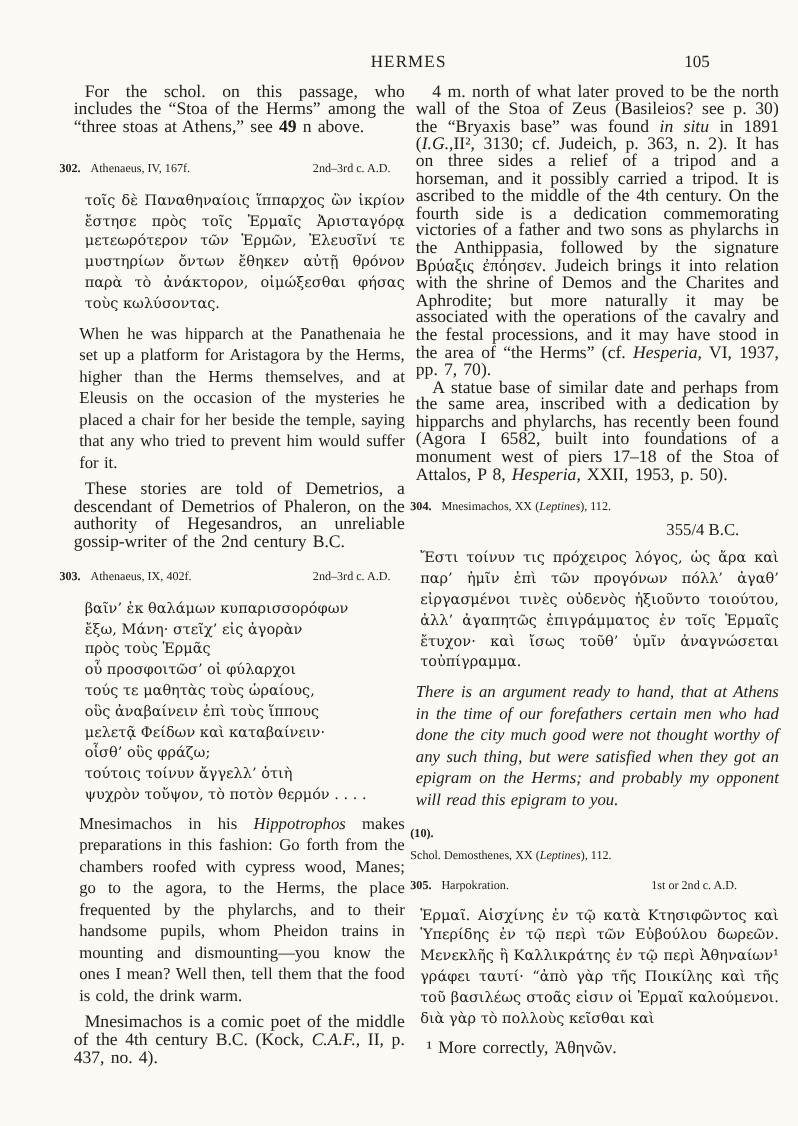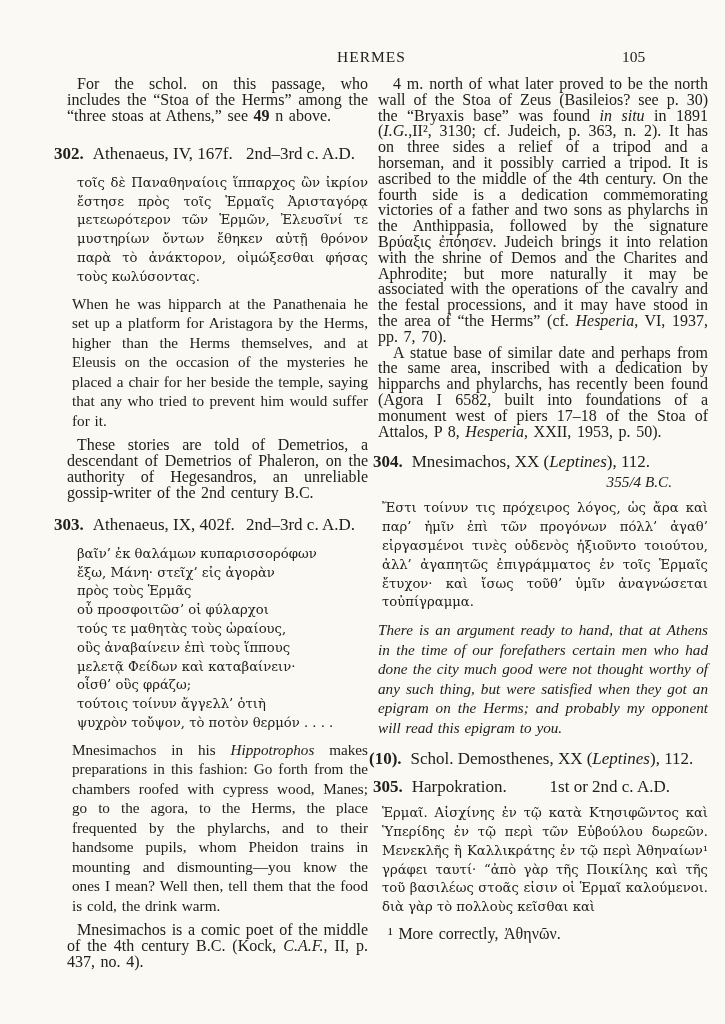--- a/index.html
+++ b/index.html
@@ -22,21 +22,21 @@
   .col-left  { left: 54px;  width: 314px; }
   .col-right { left: 373px; width: 335px; }
 
   p { margin: 0; }
   .small { font-size: 16px; line-height: 15.8px; text-align: justify; word-spacing: 1.6px; font-family: Liberation Serif, serif; }
   .main  { font-size: 15.2px; line-height: 19.5px; text-align: justify; word-spacing: 1px; }
   .greek {
     font-family: "DejaVu Serif", serif;
     font-size: 13.2px; line-height: 18.8px; text-align: justify;
   }
-  .ehead { display: flex; align-items: baseline; font-size: 17px; line-height: 19.5px; }
+  .ehead { display: flex; align-items: baseline; font-size: 11px; line-height: 19.5px; }
   .enum { font-weight: 700; margin-right: 9px; white-space: nowrap; }
   .esrc { white-space: nowrap; }
   .edate { margin-left: auto; white-space: nowrap; }
 
   
   .col-left .ehead  { margin-bottom: 10px; }
   .col-left .edate  { padding-right: 13px; }
   .col-left .greek  { margin-left: 23px; margin-bottom: 7px; }
   .col-left .main   { margin-left: 18px; margin-bottom: 7px; }
   .col-left .note   { margin-left: 13px; text-indent: 10px; margin-bottom: 15px; }
@@ -45,22 +45,22 @@
   .verse div        { white-space: nowrap; }
   .greek-intro      { margin-bottom: 0 !important; }
 
   
   .col-right .commentary { margin-left: 5px; text-indent: 15px; }
   .col-right .commentary + .commentary { margin-bottom: 13px; }
   .col-right .ehead { margin-bottom: 8px; }
   .col-right .greek { margin-left: 9px; margin-bottom: 8px; }
   .col-right .main  { margin-left: 5px; margin-bottom: 12px; font-style: italic; }
   .head-304 { margin-bottom: 0 !important; }
-  .dateline { font-size: 15.2px; line-height: 19.5px; text-align: right; padding-right: 36px; margin-bottom: 8px; font-style: italic; }
-  .head-scholion { margin-bottom: 20px; }
+  .dateline { font-size: 15.2px; line-height: 19.5px; text-align: right; padding-right: 36px; margin-bottom: 8px; }
+  .head-scholion { margin-bottom: 20px; flex-direction: column; }
   .head-scholion .enum { margin-left: -4px; }
   .head-305 .edate { padding-right: 38px; }
   .footnote { margin-left: 5px; text-indent: 10px; margin-top: 9px; text-align: left; }
   .it { font-style: italic; }
   .bd { font-weight: 700; }
 </style>
 </head>
 <body style="background: rgb(251, 249, 244); color: rgb(35, 32, 27);">
 
 <div class="running-head">

